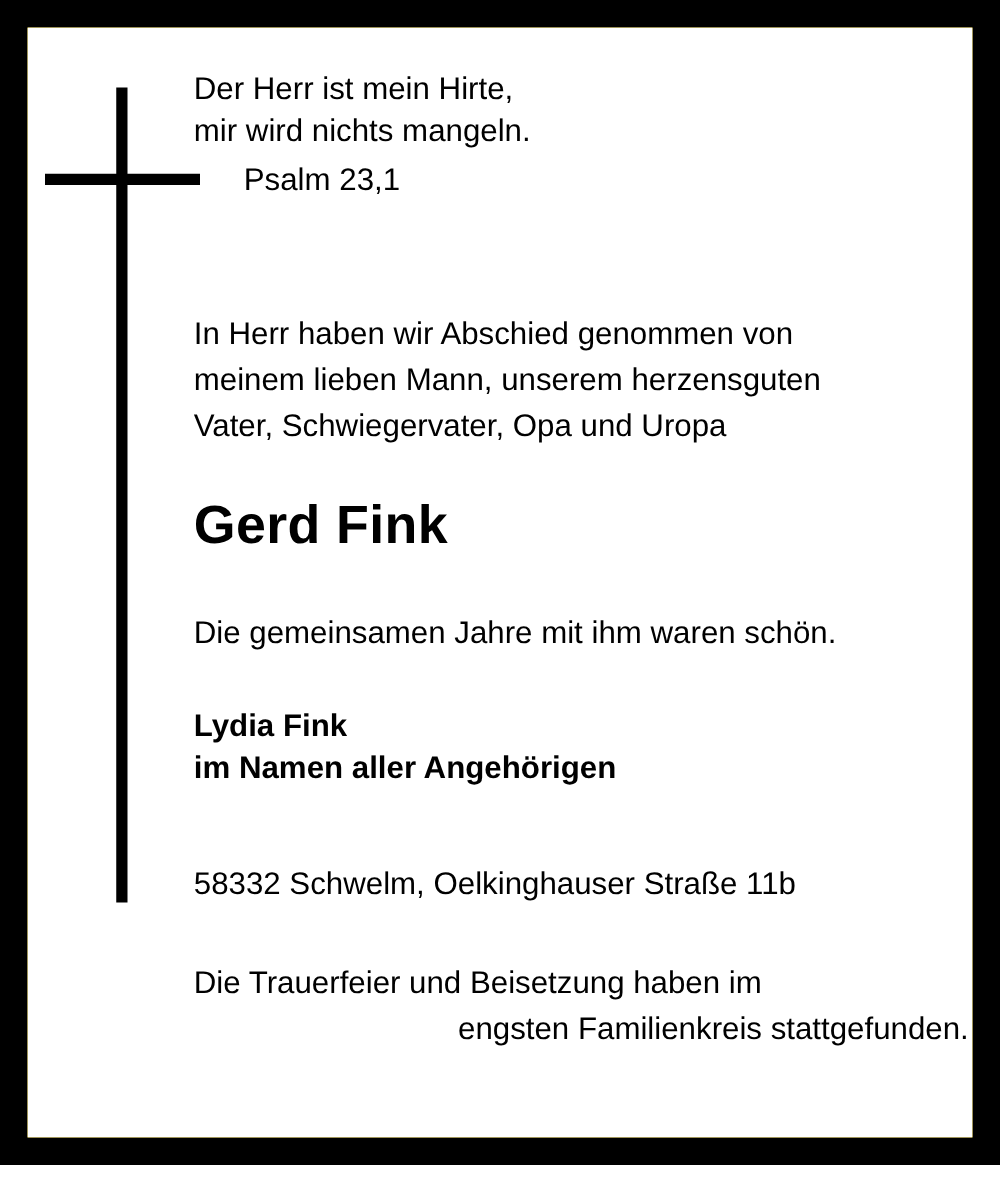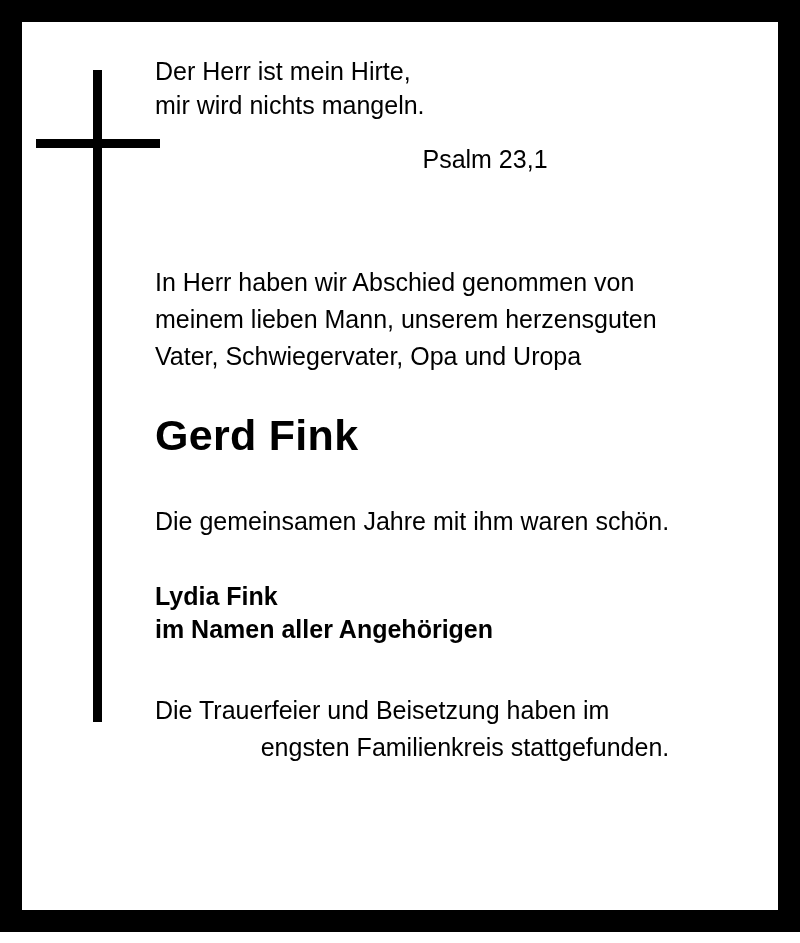--- a/index.html
+++ b/index.html
@@ -58,22 +58,22 @@
     font-size: 25px;
     line-height: 34px;
     color: #000000;
     margin-top: 32px;
     white-space: pre-line;
   }
   .verse-ref {
     font-size: 25px;
     line-height: 34px;
     color: #000000;
-    text-align: center;
-    margin-top: 20px;
+    text-align: left;
+    margin-top: 5px;
     padding-left: 40px;
   }
 
   .intro {
     font-size: 25px;
     line-height: 37px;
     color: #000000;
     margin-top: 88px;
     text-align: justify;
     text-justify: inter-word;
@@ -129,21 +129,21 @@
     line-height: 37px;
     color: #000000;
     margin-top: 46px;
     text-align: justify;
     text-justify: inter-word;
   }
   .closing-last {
     font-size: 25px;
     line-height: 37px;
     color: #000000;
-    text-align: center;
+    text-align: right;
   }
 </style>
 </head>
 <body>
 
 <div class="page">
   <div class="inner">
 
     <div class="cross-vertical"></div>
     <div class="cross-horizontal"></div>
@@ -159,19 +159,20 @@
       <div class="intro-last">Vater, Schwiegervater, Opa und Uropa</div>
 
       <div class="name">Gerd Fink</div>
 
 
       <div class="memory">Die gemeinsamen Jahre mit ihm waren schön.</div>
 
       <div class="signature">Lydia Fink
 im Namen aller Angehörigen</div>
 
+      <div class="address">58332 Schwelm, Oelkinghauser Straße 11b</div>
 
       <div class="closing">Die Trauerfeier und Beisetzung haben im</div>
       <div class="closing-last">engsten Familienkreis stattgefunden.</div>
 
     </div>
   </div>
 </div>
 
 </body></html>

